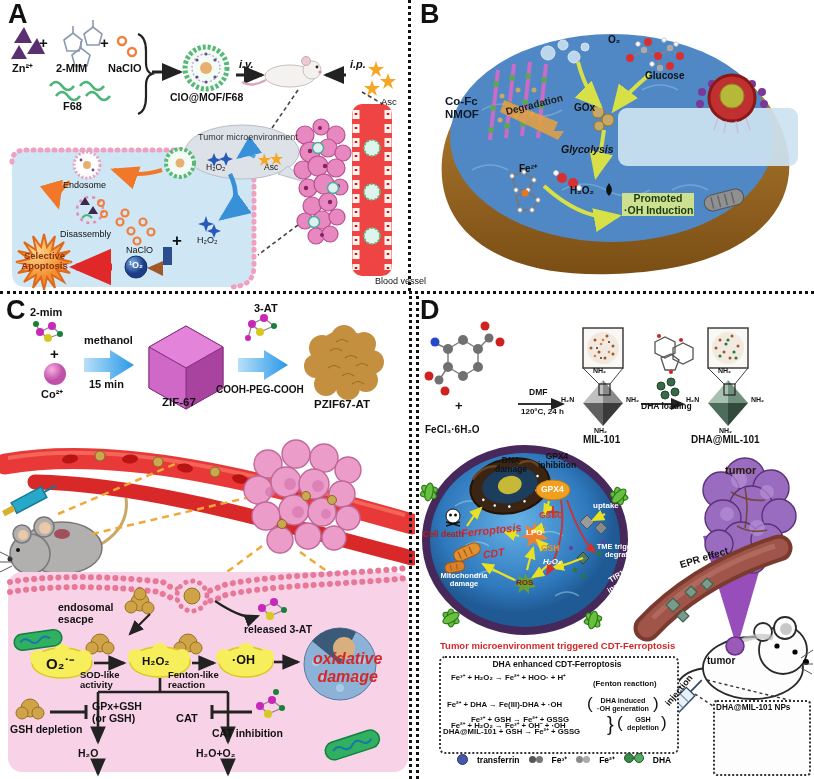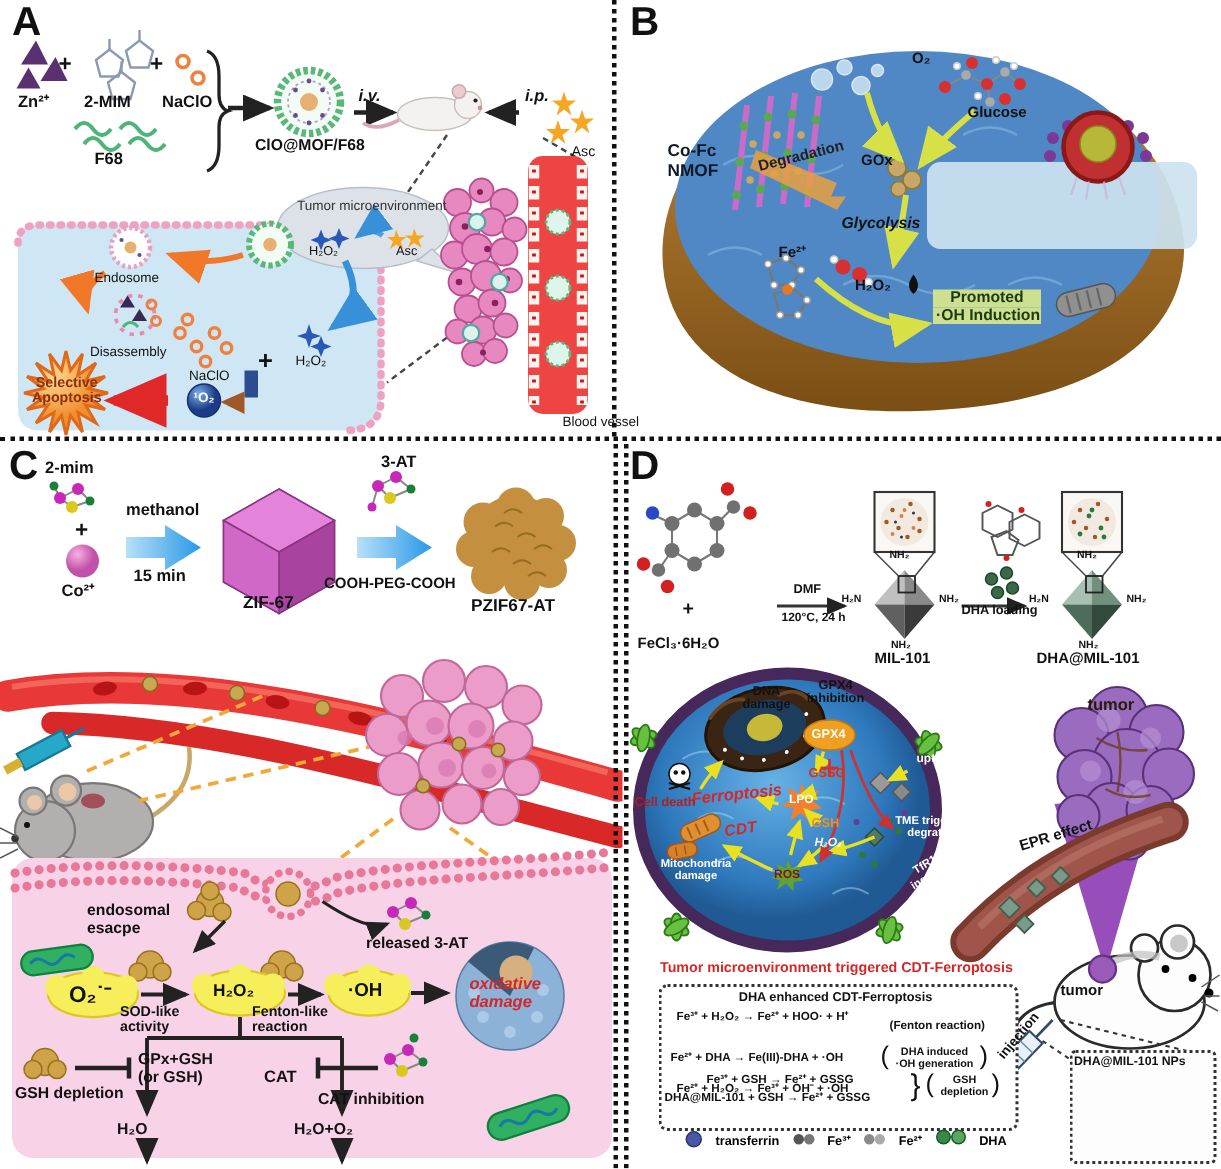--- a/index.html
+++ b/index.html
@@ -722,21 +722,21 @@
   <div class="lbl" style="left:80px;top:374px;font-size:9.5px;">
     <div>SOD-like</div>
         <div>activity</div>
   </div>
   <div class="lbl" style="left:142px;top:359px;font-size:11.5px;">H₂O₂</div>
   <div class="lbl" style="left:168px;top:374px;font-size:9.5px;">
     <div>Fenton-like</div>
         <div>reaction</div>
   </div>
   <div class="lbl" style="left:232px;top:358px;font-size:12.5px;">·OH</div>
-  <div class="lbl red it" style="left:313px;top:354px;font-size:11px;">
+  <div class="lbl red it" style="left:313px;top:354px;font-size:16px;text-align:center;">
     <div>oxidative</div>
         <div>damage</div>
   </div>
   <div class="lbl" style="left:10px;top:428px;font-size:10.5px;">GSH depletion</div>
   <div class="lbl" style="left:92px;top:405px;font-size:10.5px;">
     <div>GPx+GSH</div>
         <div>(or GSH)</div>
   </div>
   <div class="lbl" style="left:176px;top:416px;font-size:11px;">CAT</div>
   <div class="lbl" style="left:212px;top:432px;font-size:10.5px;">CAT inhibition</div>
@@ -1127,21 +1127,21 @@
   <div class="lbl" style="left:126px;top:248px;font-size:8.5px;color:#f09020;">GSH</div>
   <div class="lbl it red" style="left:46px;top:228px;font-size:11px;transform:rotate(-6deg);">Ferroptosis</div>
   <div class="lbl" style="left:8px;top:234px;font-size:8.5px;color:#b02020;">Cell death</div>
   <div class="lbl it red" style="left:68px;top:252px;font-size:10.5px;transform:rotate(-8deg);">CDT</div>
   <div class="lbl white ctr" style="left:20px;top:276px;width:58px;font-size:7.5px;">
     <div>Mitochondria</div>
         <div>damage</div>
   </div>
   <div class="lbl" style="left:101px;top:283px;font-size:8px;color:#7a1810;">ROS</div>
   <div class="lbl white it" style="left:128px;top:262px;font-size:8px;">H₂O₂</div>
-  <div class="lbl white" style="left:196px;top:206px;font-size:8px;">uptake</div>
+  <div class="lbl white" style="left:178px;top:206px;font-size:8px;">uptake</div>
   <div class="lbl white ctr" style="left:176px;top:247px;width:62px;font-size:7.5px;">
     <div>TME triggered</div>
         <div>degration</div>
   </div>
   <div class="lbl white ctr" style="left:184px;top:276px;width:40px;font-size:7.5px;transform:rotate(-32deg);">
     <div>TfR1</div>
         <div>increase</div>
   </div>
   <div class="lbl" style="left:310px;top:168px;font-size:11px;color:#2a1a08;">tumor</div>
   <div class="lbl" style="left:264px;top:256px;font-size:10px;transform:rotate(-17deg);">EPR effect</div>

